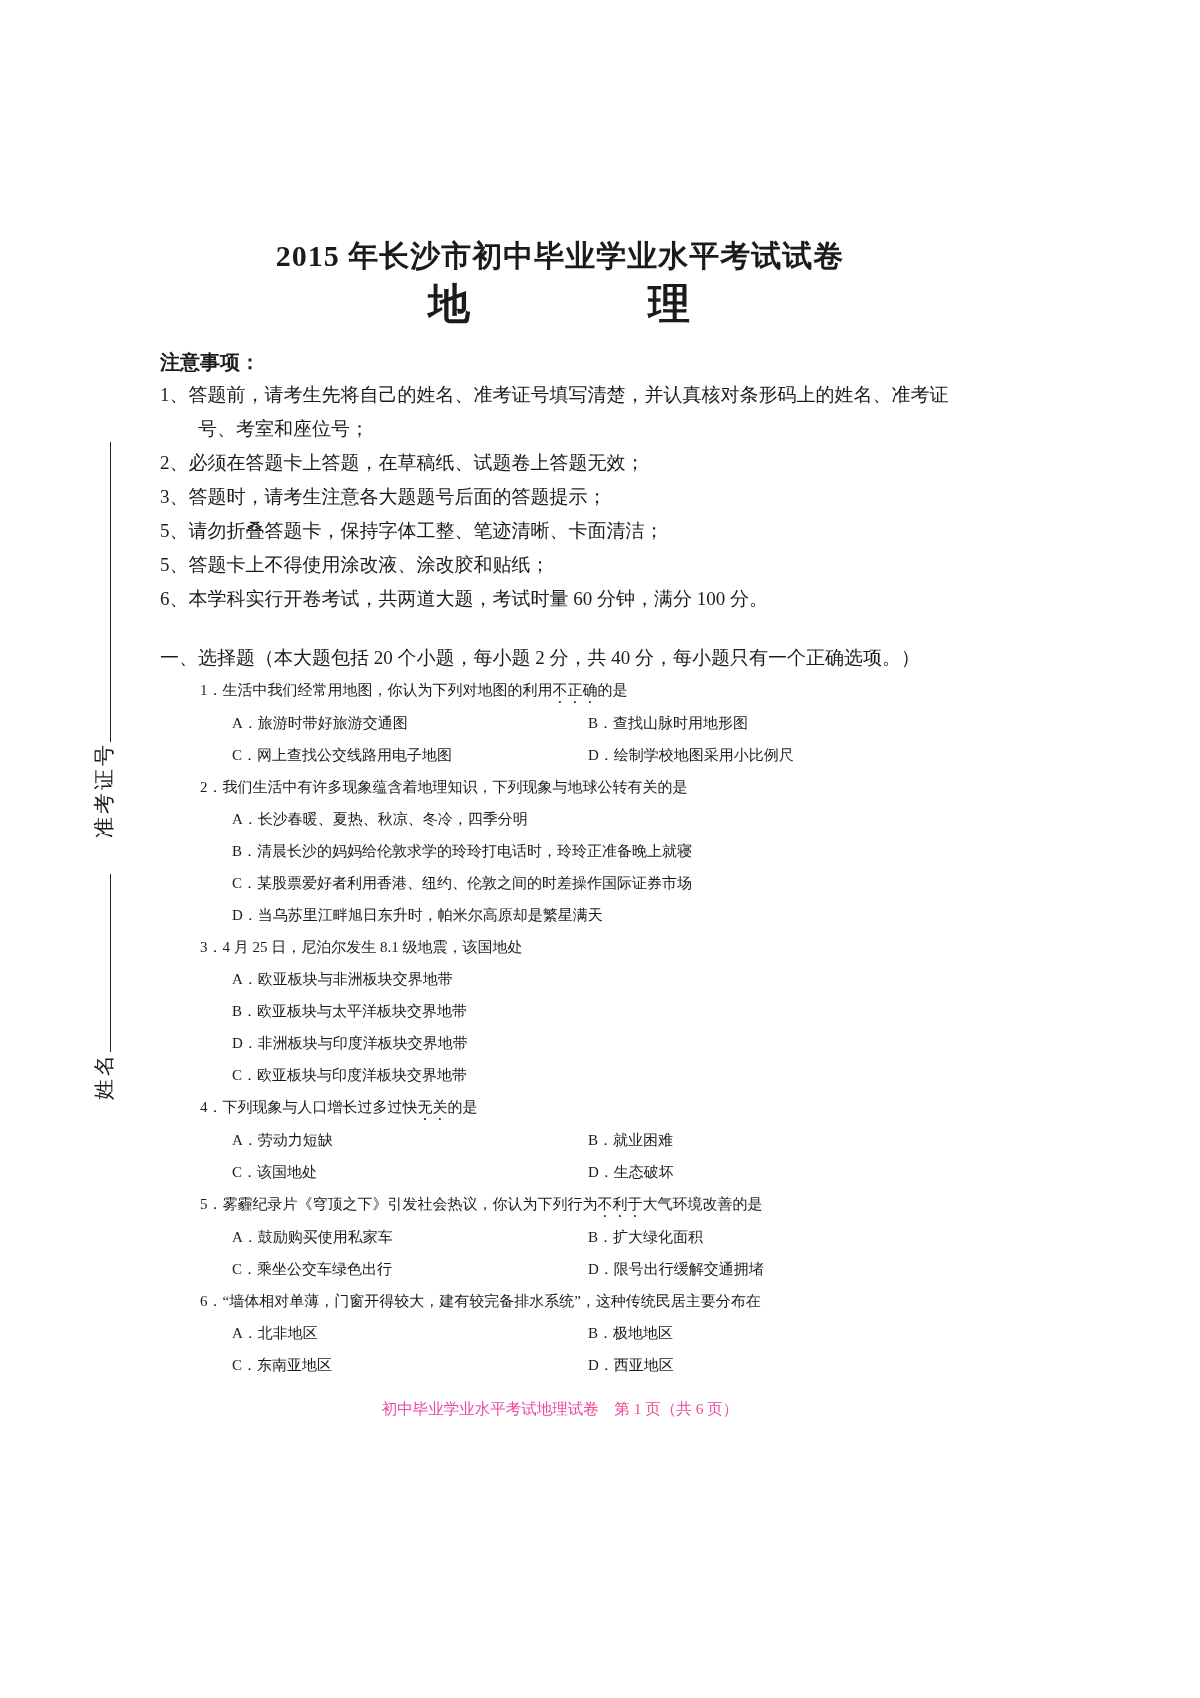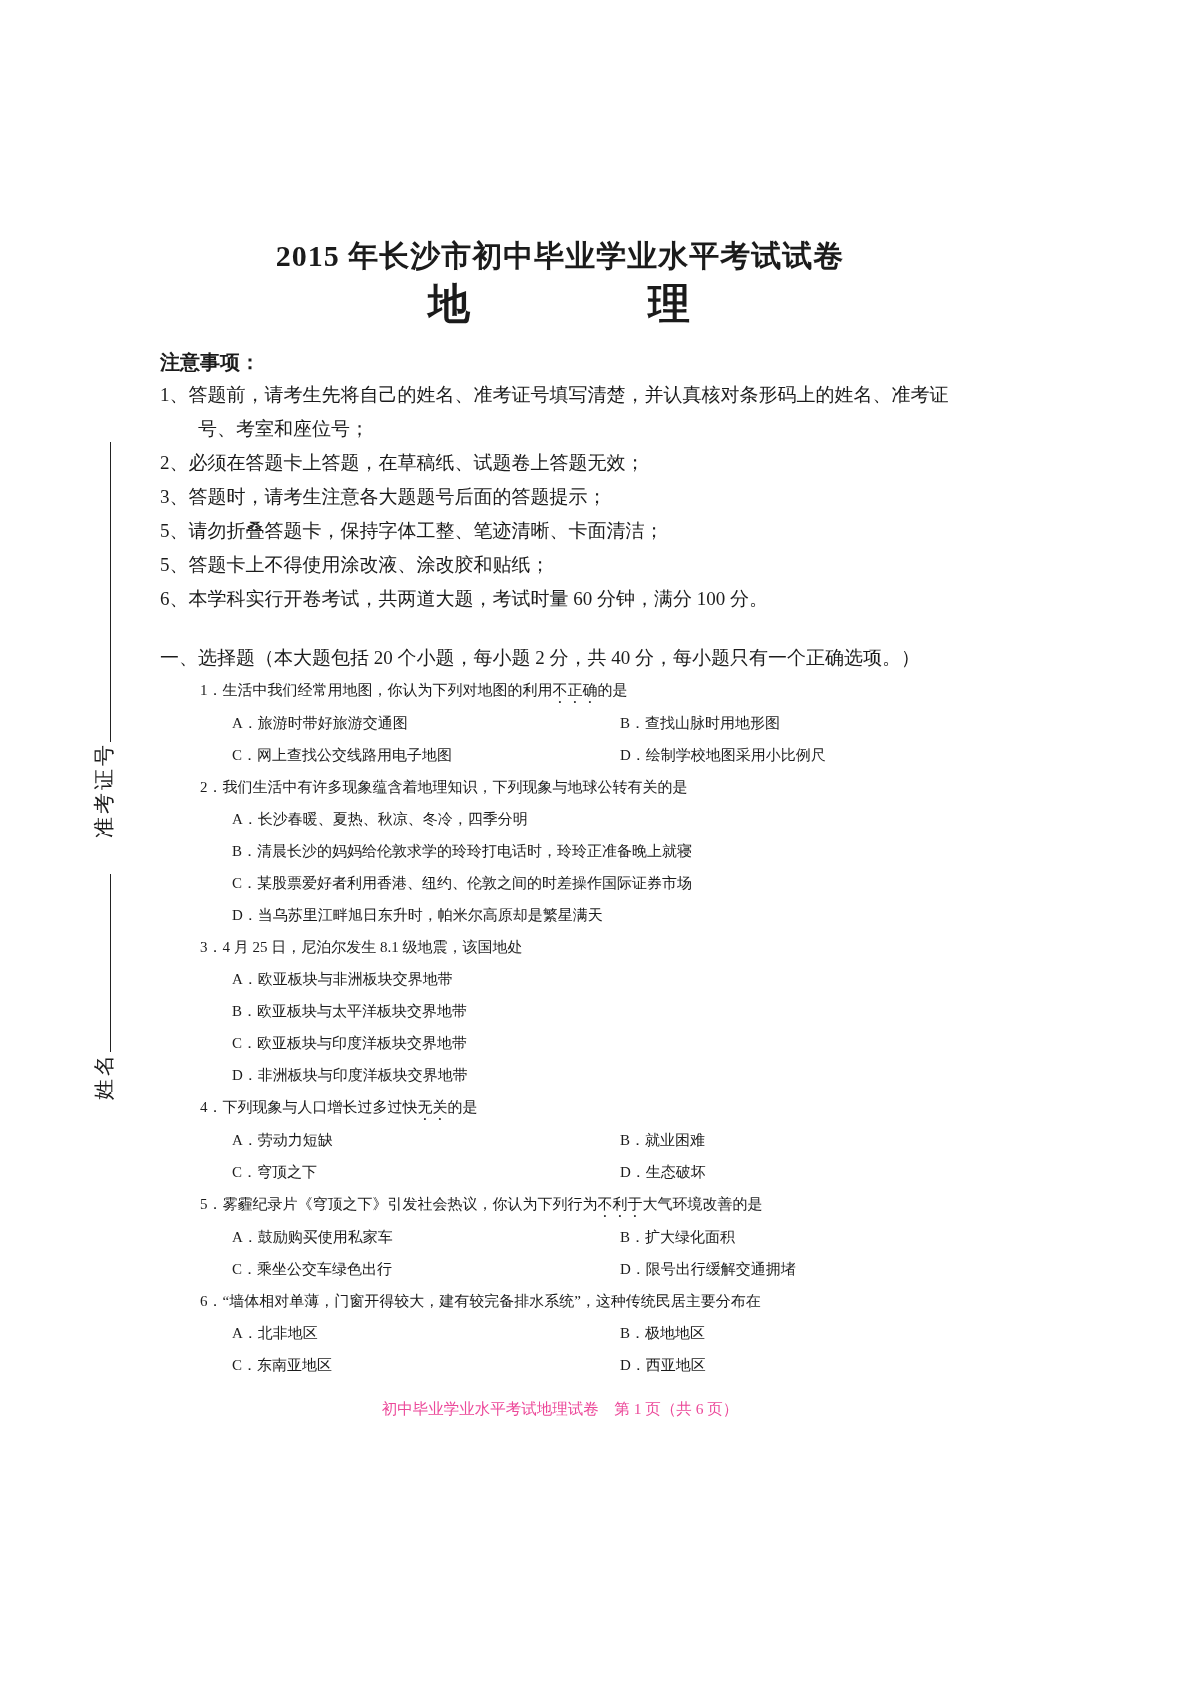--- a/index.html
+++ b/index.html
@@ -65,21 +65,21 @@
 
   .question {
     margin-left: 40px;
     font-size: 15px;
     line-height: 32px;
   }
   .stem { line-height: 32px; }
   .qnum { display: inline; }
 
   .opt-block { margin-left: 32px; }
-  .opt-row { display: flex; gap: 32px; }
+  .opt-row { display: flex; }
   .opt-row .opt:first-child { width: 356px; flex: 0 0 auto; }
   .opt { line-height: 32px; }
 
   .em {
     -webkit-text-emphasis: filled dot #1b1b1b;
     text-emphasis: filled dot #1b1b1b;
     -webkit-text-emphasis-position: under;
     text-emphasis-position: under right;
   }
 
@@ -162,33 +162,33 @@
           <div class="opt">B．清晨长沙的妈妈给伦敦求学的玲玲打电话时，玲玲正准备晚上就寝</div>
           <div class="opt">C．某股票爱好者利用香港、纽约、伦敦之间的时差操作国际证券市场</div>
           <div class="opt">D．当乌苏里江畔旭日东升时，帕米尔高原却是繁星满天</div>
         </div>
       </div>
       <div class="question">
         <div class="stem"><span class="qnum">3．</span><span>4 月 25 日，尼泊尔发生 8.1 级地震，该国地处</span></div>
         <div class="opt-block">
           <div class="opt">A．欧亚板块与非洲板块交界地带</div>
           <div class="opt">B．欧亚板块与太平洋板块交界地带</div>
+          <div class="opt">D．非洲板块与印度洋板块交界地带</div>
           <div class="opt">C．欧亚板块与印度洋板块交界地带</div>
-          <div class="opt">D．非洲板块与印度洋板块交界地带</div>
         </div>
       </div>
       <div class="question">
         <div class="stem"><span class="qnum">4．</span><span>下列现象与人口增长过多过快</span><span class="em">无关</span><span>的是</span></div>
         <div class="opt-block">
           <div class="opt-row">
             <div class="opt">A．劳动力短缺</div>
             <div class="opt">B．就业困难</div>
           </div>
           <div class="opt-row">
-            <div class="opt">C．穹顶之下</div>
+            <div class="opt">C．该国地处</div>
             <div class="opt">D．生态破坏</div>
           </div>
         </div>
       </div>
       <div class="question">
         <div class="stem"><span class="qnum">5．</span><span>雾霾纪录片《穹顶之下》引发社会热议，你认为下列行为</span><span class="em">不利于</span><span>大气环境改善的是</span></div>
         <div class="opt-block">
           <div class="opt-row">
             <div class="opt">A．鼓励购买使用私家车</div>
             <div class="opt">B．扩大绿化面积</div>

